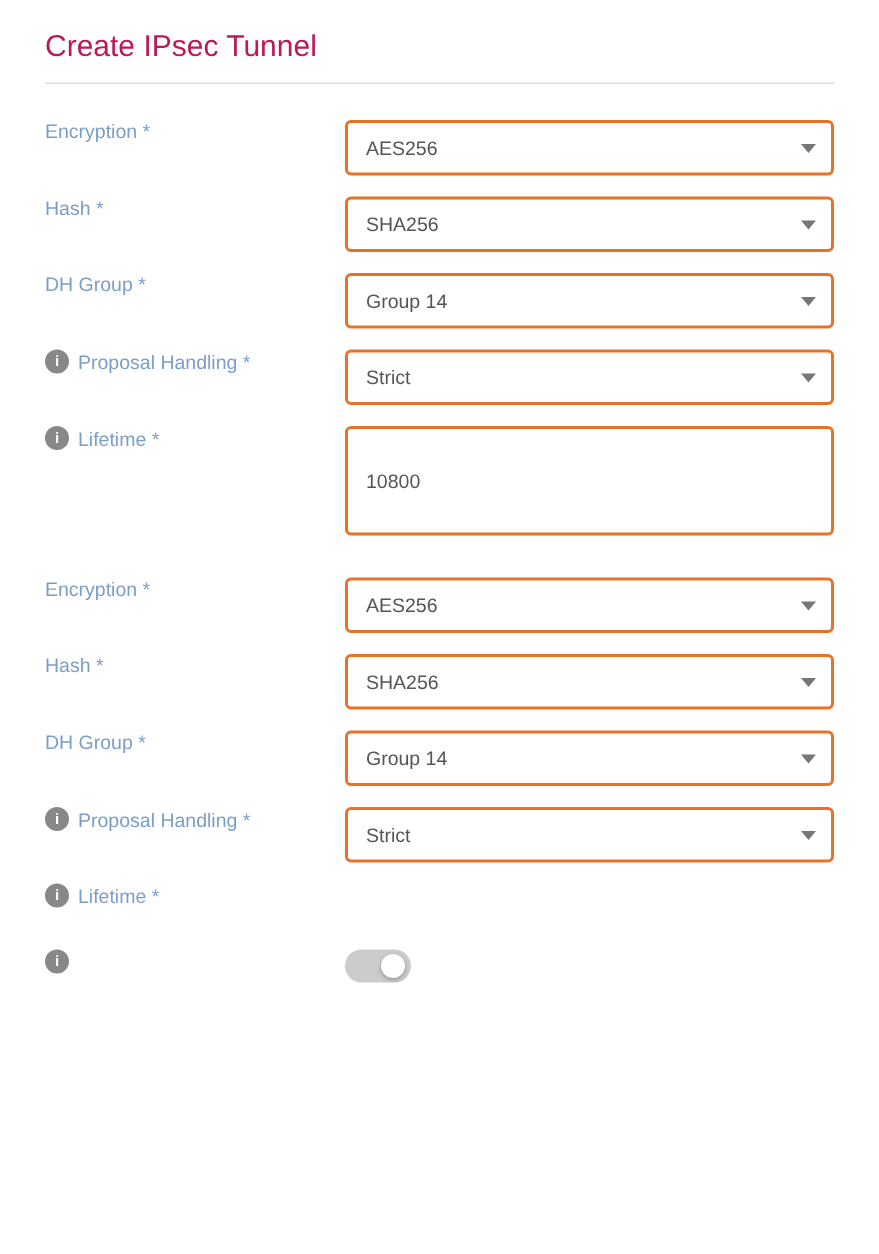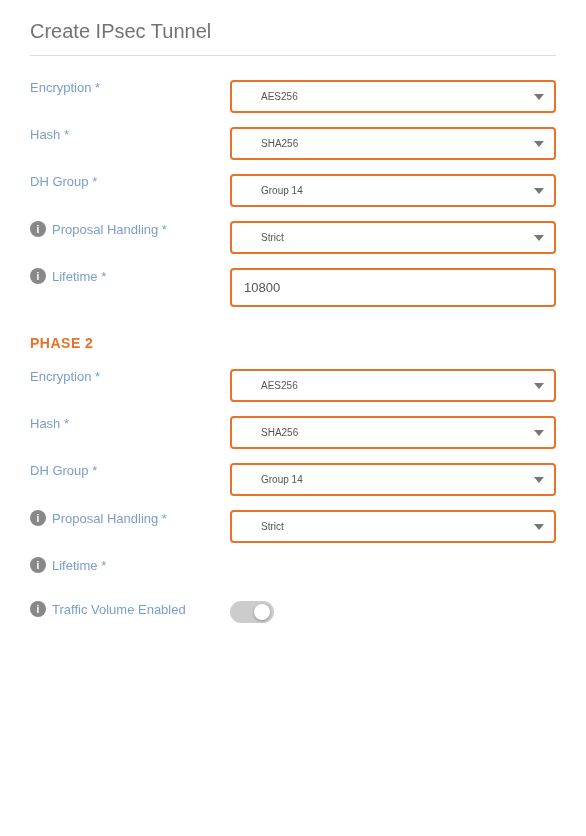--- a/index.html
+++ b/index.html
@@ -7,21 +7,21 @@
       font-family: Arial, sans-serif;
       background: #fff;
       color: #333;
       width: 586px;
       min-height: 836px;
       padding: 20px 30px;
     }
     h1 {
       font-size: 20px;
       font-weight: 400;
-      color: #737373;
+      color: #be185d;
       margin-bottom: 12px;
     }
     hr {
       border: none;
       border-top: 1px solid #ddd;
       margin-bottom: 24px;
     }
     .phase-title {
       font-size: 14px;
       font-weight: bold;
@@ -60,45 +60,45 @@
     }
     .form-control-wrap {
       flex: 1;
     }
     .select-wrapper {
       position: relative;
       width: 100%;
     }
     .select-wrapper select {
       width: 100%;
-      padding: 9px 36px 9px 29px;
+      padding: 9px 36px 9px 12px;
       border: 2px solid #e8722a;
       border-radius: 4px;
       background: #fff;
-      font-size: 10px;
+      font-size: 13px;
       color: #555;
       appearance: none;
       -webkit-appearance: none;
       cursor: pointer;
       outline: none;
     }
     .select-wrapper::after {
       content: '';
       position: absolute;
       right: 12px;
       top: 50%;
       transform: translateY(-50%);
       border-left: 5px solid transparent;
       border-right: 5px solid transparent;
       border-top: 6px solid #777;
       pointer-events: none;
     }
     .text-input {
       width: 100%;
-      padding: 10px 12px;
+      padding: 27px 12px;
       border: 2px solid #e8722a;
       border-radius: 4px;
       font-size: 13px;
       color: #555;
       outline: none;
     }
     
     .toggle-wrap {
       position: relative;
       width: 44px;
@@ -168,21 +168,20 @@
         <div class="form-label">
           <span class="info-icon">i</span>
           <span>Lifetime *</span>
         </div>
         <div class="form-control-wrap"><input type="text" class="text-input" value="10800" style=""></div>
       </div>
     </div>
 </div>
 
 <div class="form-section">
-  <div class="phase-title">PHASE 2</div>
 
   <div id="phase2-fields">
       <div class="form-row">
         <div class="form-label">
           <span>Encryption *</span>
         </div>
         <div class="form-control-wrap">
           <div class="select-wrapper"><select><option value="AES256">AES256</option><option value="AES128">AES128</option><option value="3DES">3DES</option></select></div>
         </div>
       </div>
@@ -216,21 +215,20 @@
           <span class="info-icon">i</span>
           <span>Lifetime *</span>
         </div>
       </div>
     </div>
 </div>
 
 <div class="form-row">
   <div class="form-label">
     <span class="info-icon">i</span>
-    <span>Traffic Volume Enabled</span>
   </div>
   <div class="form-control-wrap">
     <div class="toggle-wrap">
       <div class="toggle-track">
         <div class="toggle-thumb"></div>
       </div>
     </div>
   </div>
 </div>
 

